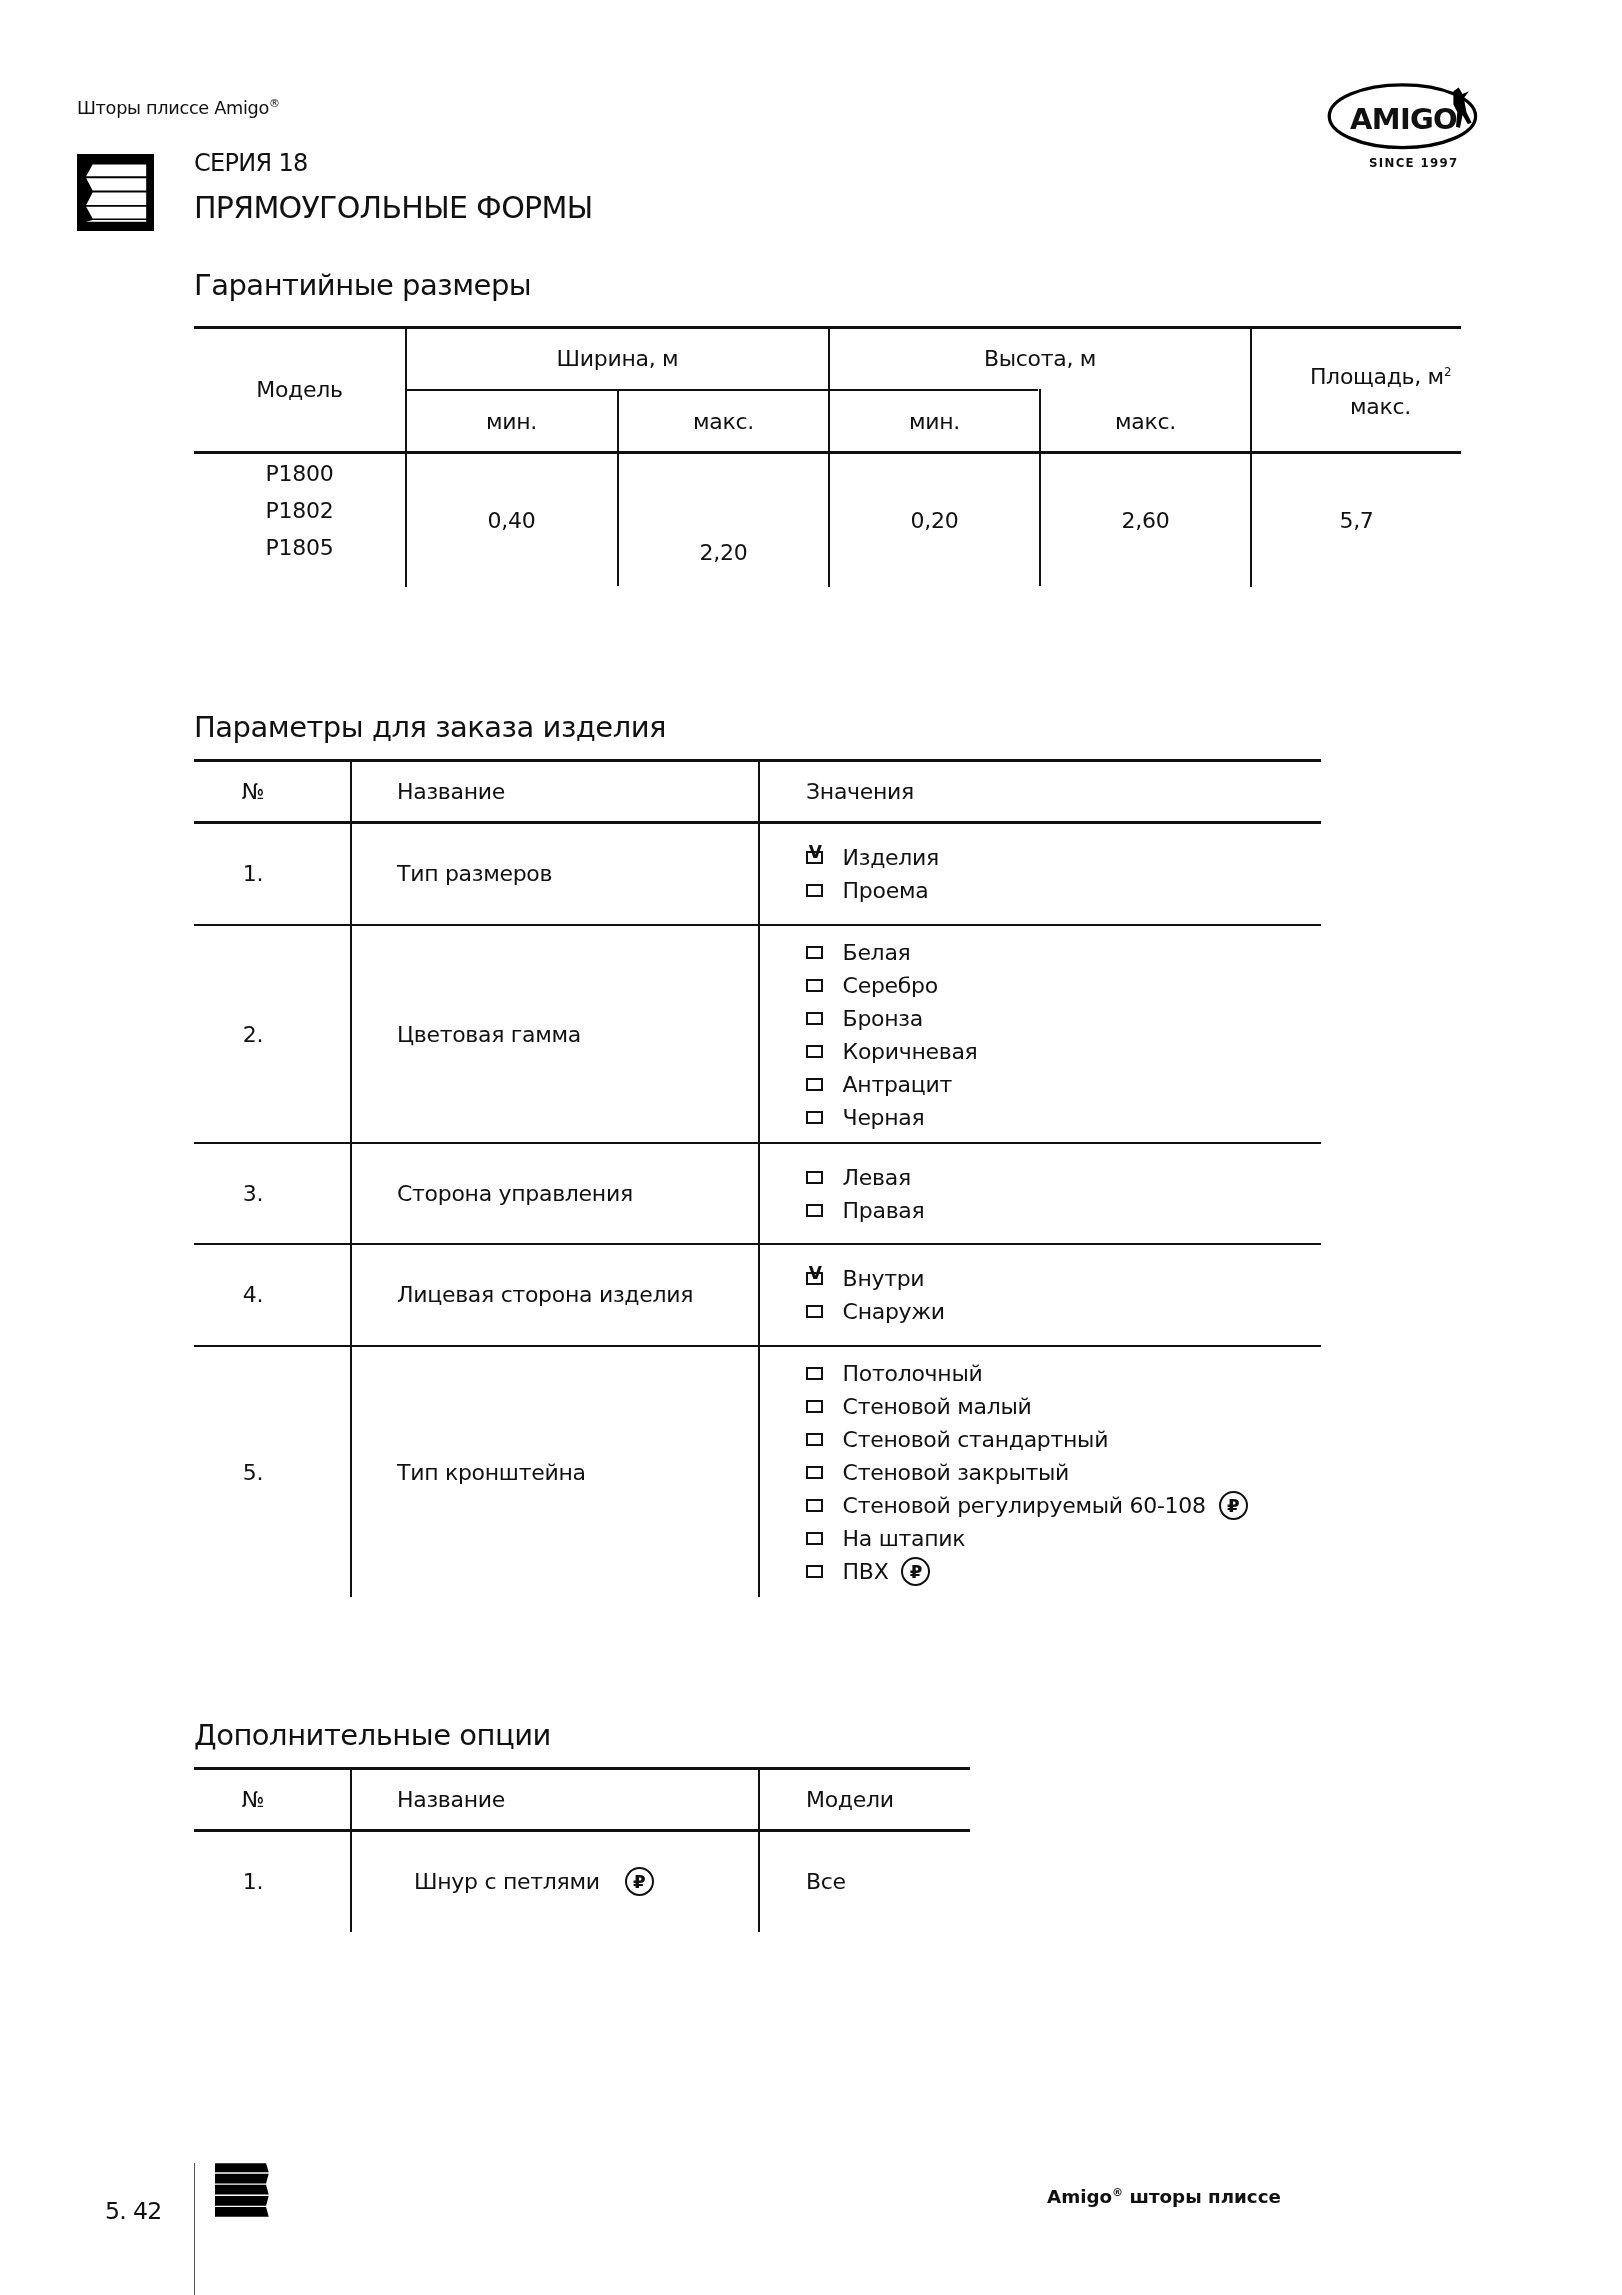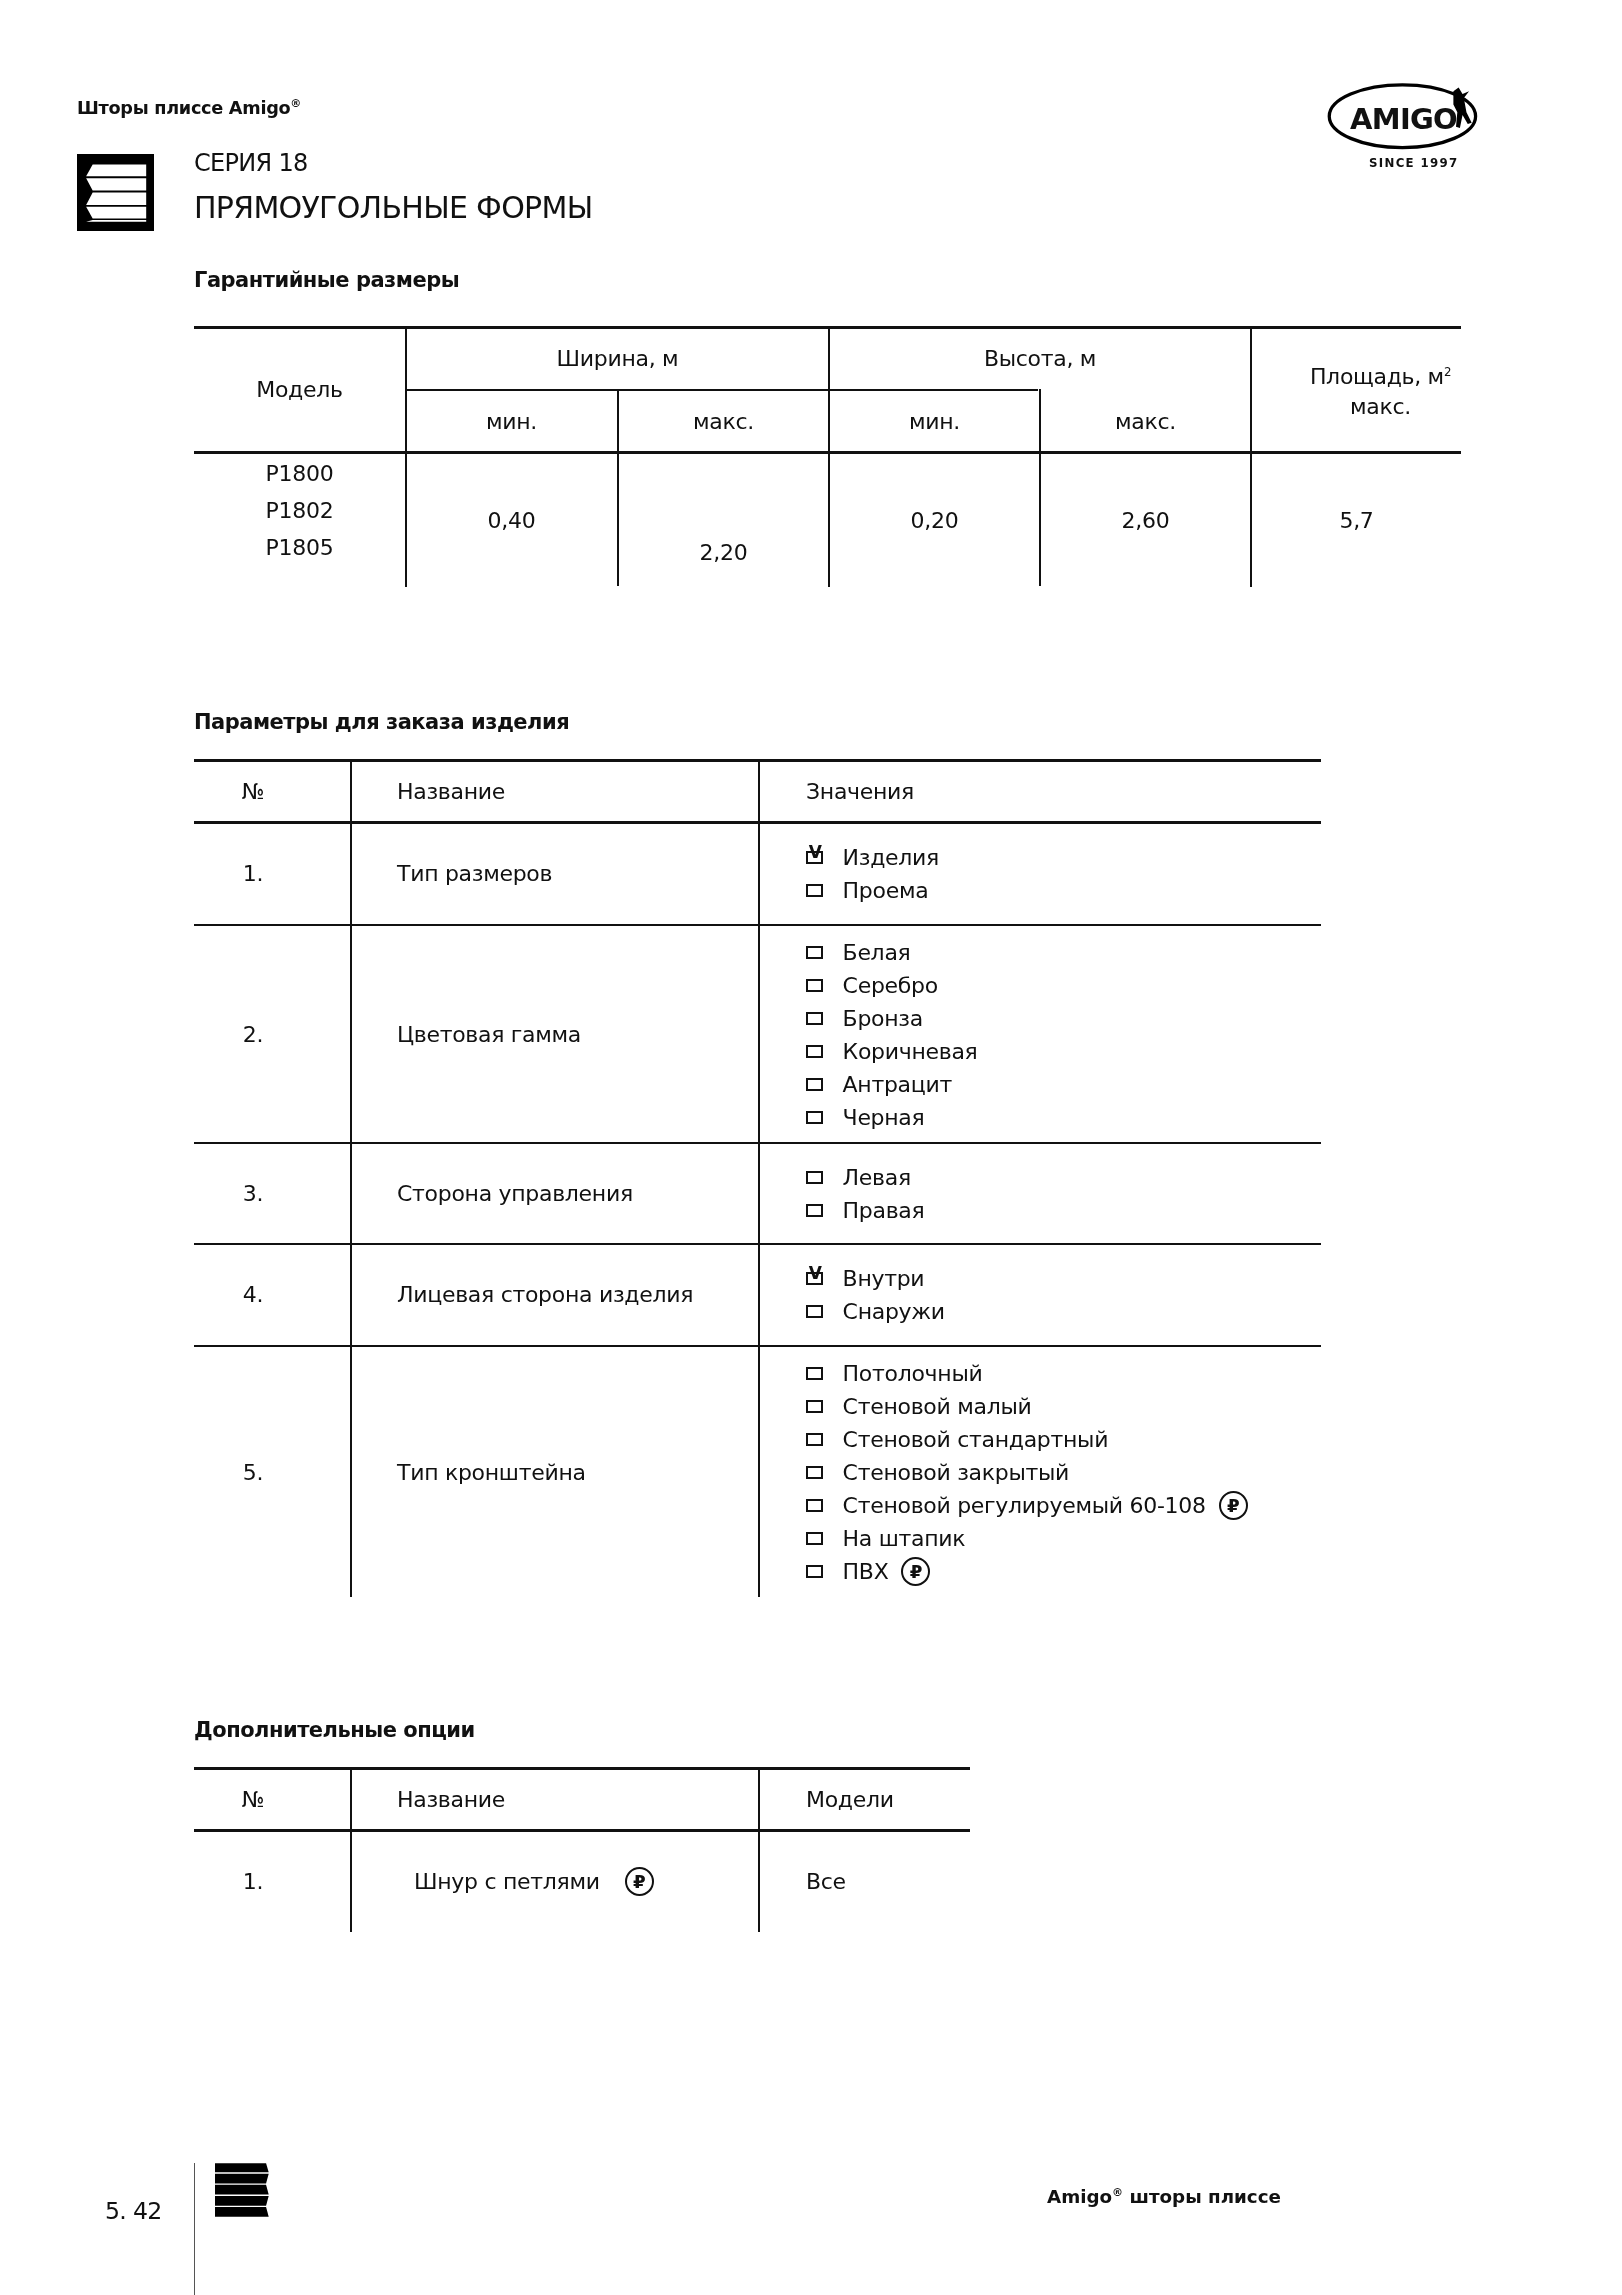--- a/index.html
+++ b/index.html
@@ -1,29 +1,29 @@
 <!DOCTYPE html>
 <html style="font-size:10.5px"><head>
 <meta charset="utf-8">
 <style>
   html, body { margin: 0; padding: 0; background: #ffffff; }
   body { width: 1623px; height: 2295px; position: relative; overflow: hidden;
          font-family: "DejaVu Sans", "Liberation Sans", sans-serif; color: #111; }
   .abs { position: absolute; }
 
-  #running-header { left: 77px; top: 97px; font-size: 17.7px; font-weight: bold; letter-spacing: -0.3px; }
+  #running-header { left: 77px; top: 97px; font-size: 17.7px; font-weight: normal; letter-spacing: -0.3px; }
   #running-header sup { font-size: 11px; }
 
   #series-icon { left: 77px; top: 154px; width: 77px; height: 77px; }
   #title-line1 { left: 194px; top: 149px; font-size: 24px; letter-spacing: -0.7px; }
   #title-line2 { left: 194px; top: 190px; font-size: 30px; letter-spacing: -0.7px; }
 
   #logo { left: 1325px; top: 77px; width: 164px; height: 98px; }
 
-  .section-title { font-size: 21px; font-weight: bold; letter-spacing: -0.5px; }
+  .section-title { font-size: 29px; font-weight: normal; letter-spacing: -0.5px; }
 
   
   #t1 { left: 194px; top: 326px; width: 1267px; height: 260px; }
   .hline { position: absolute; background: #111; }
   .vline { position: absolute; background: #111; width: 2px; }
   .cell { position: absolute; display: flex; align-items: center; justify-content: center;
           text-align: center; font-size: 22px; letter-spacing: -0.3px; }
   .cell-l { justify-content: flex-start; text-align: left; }
 
   

